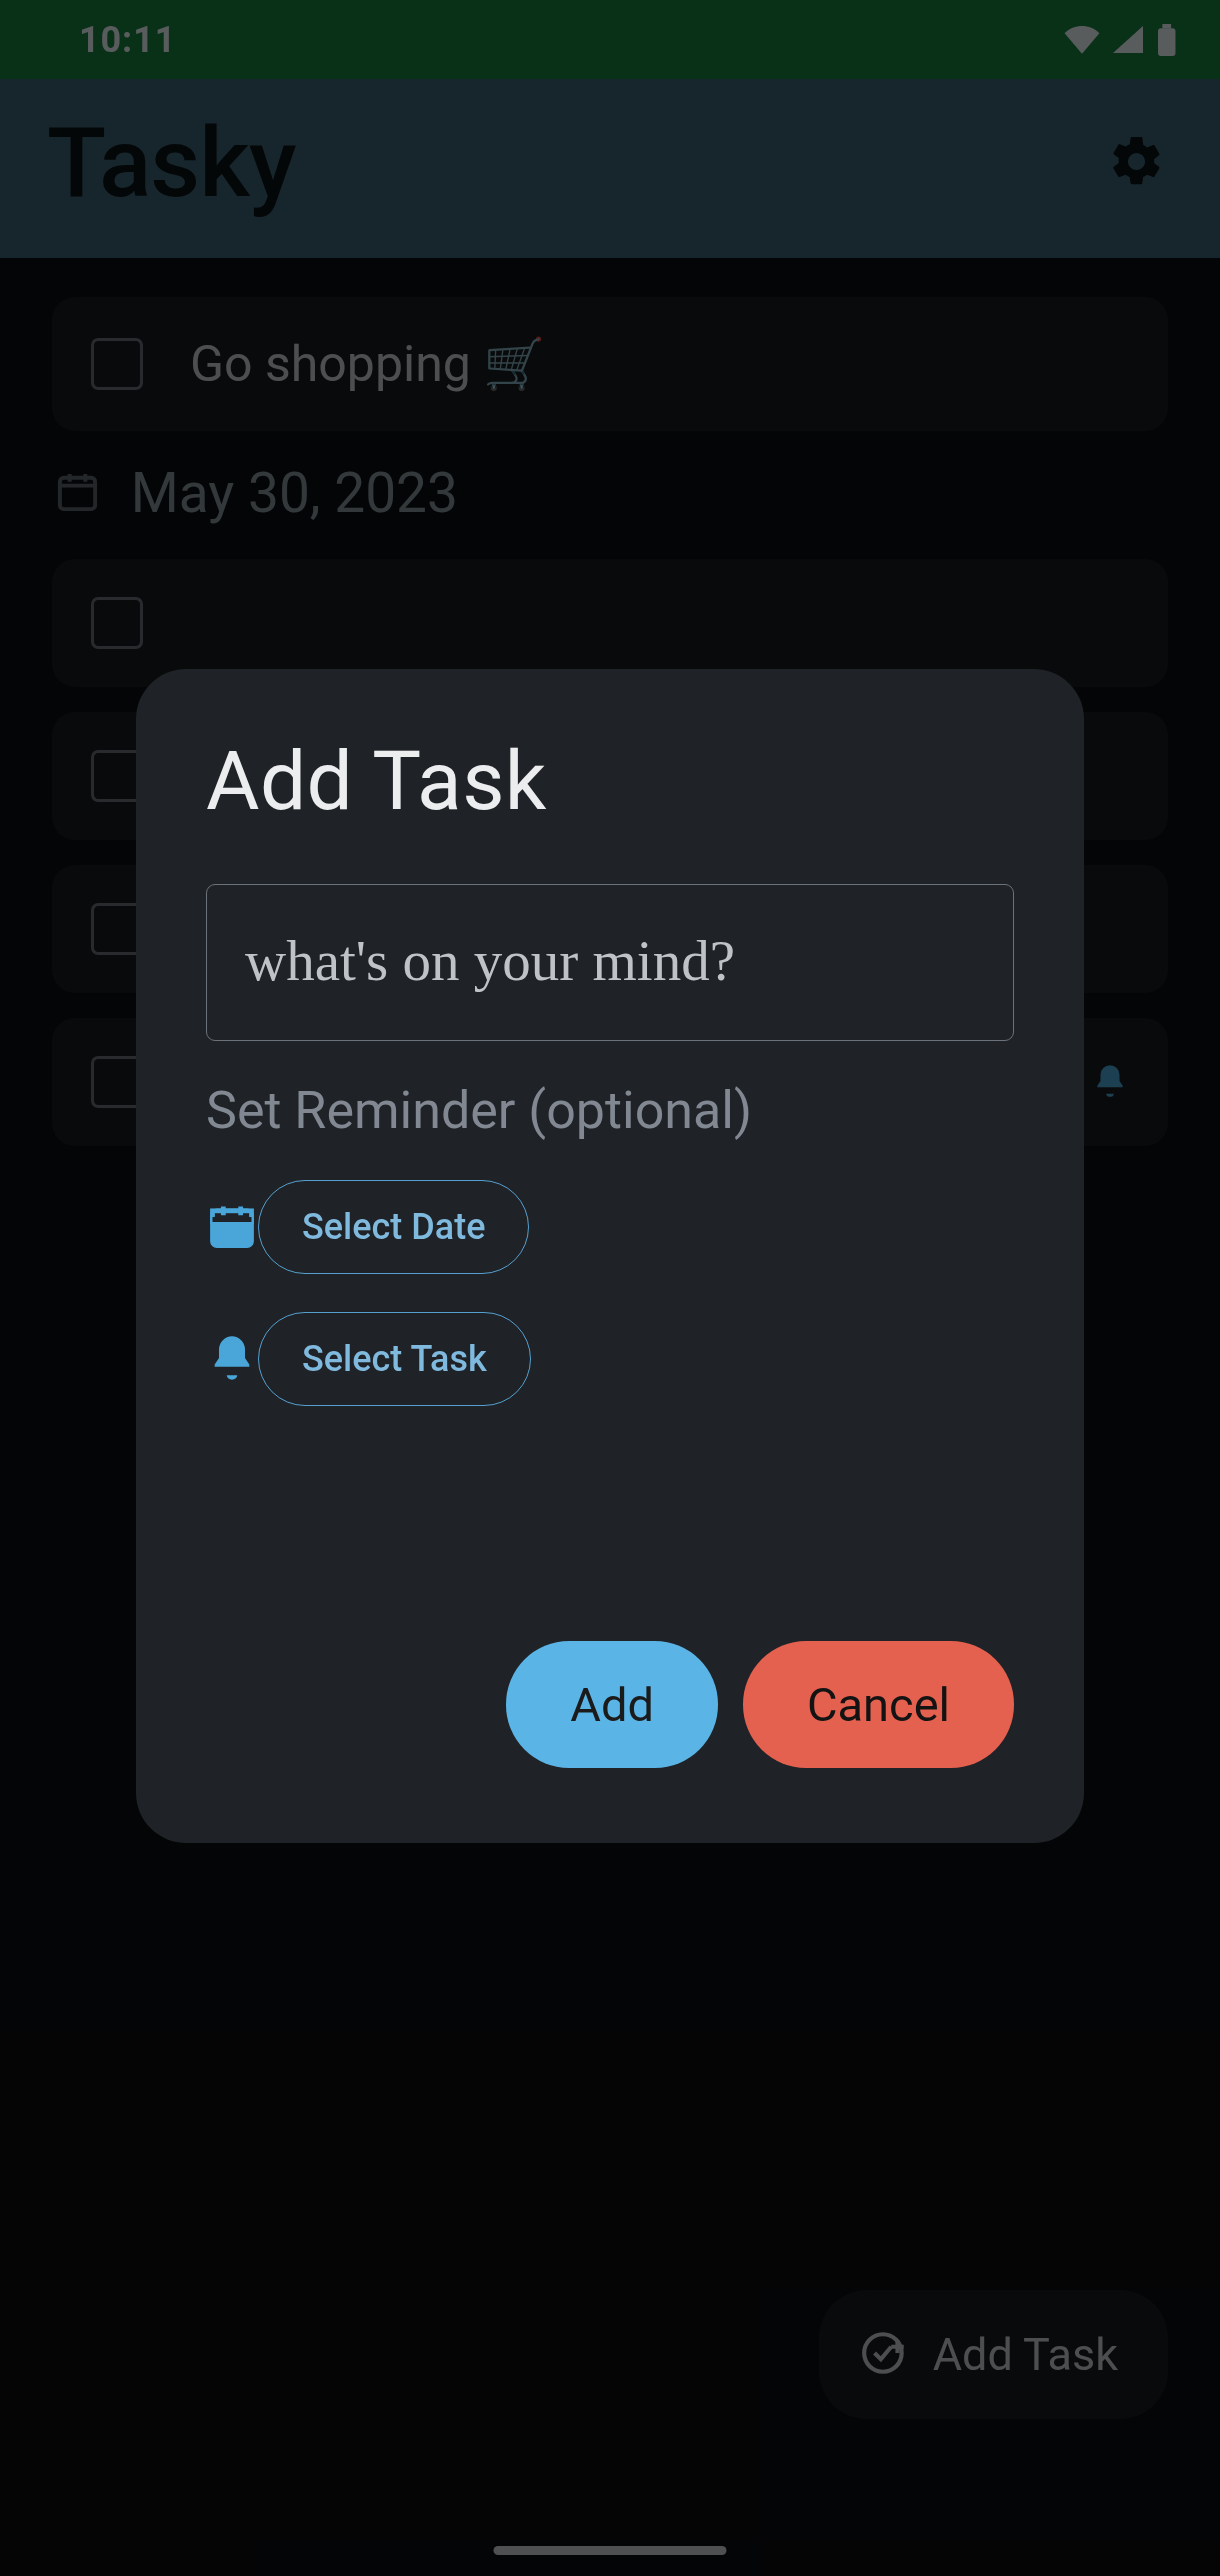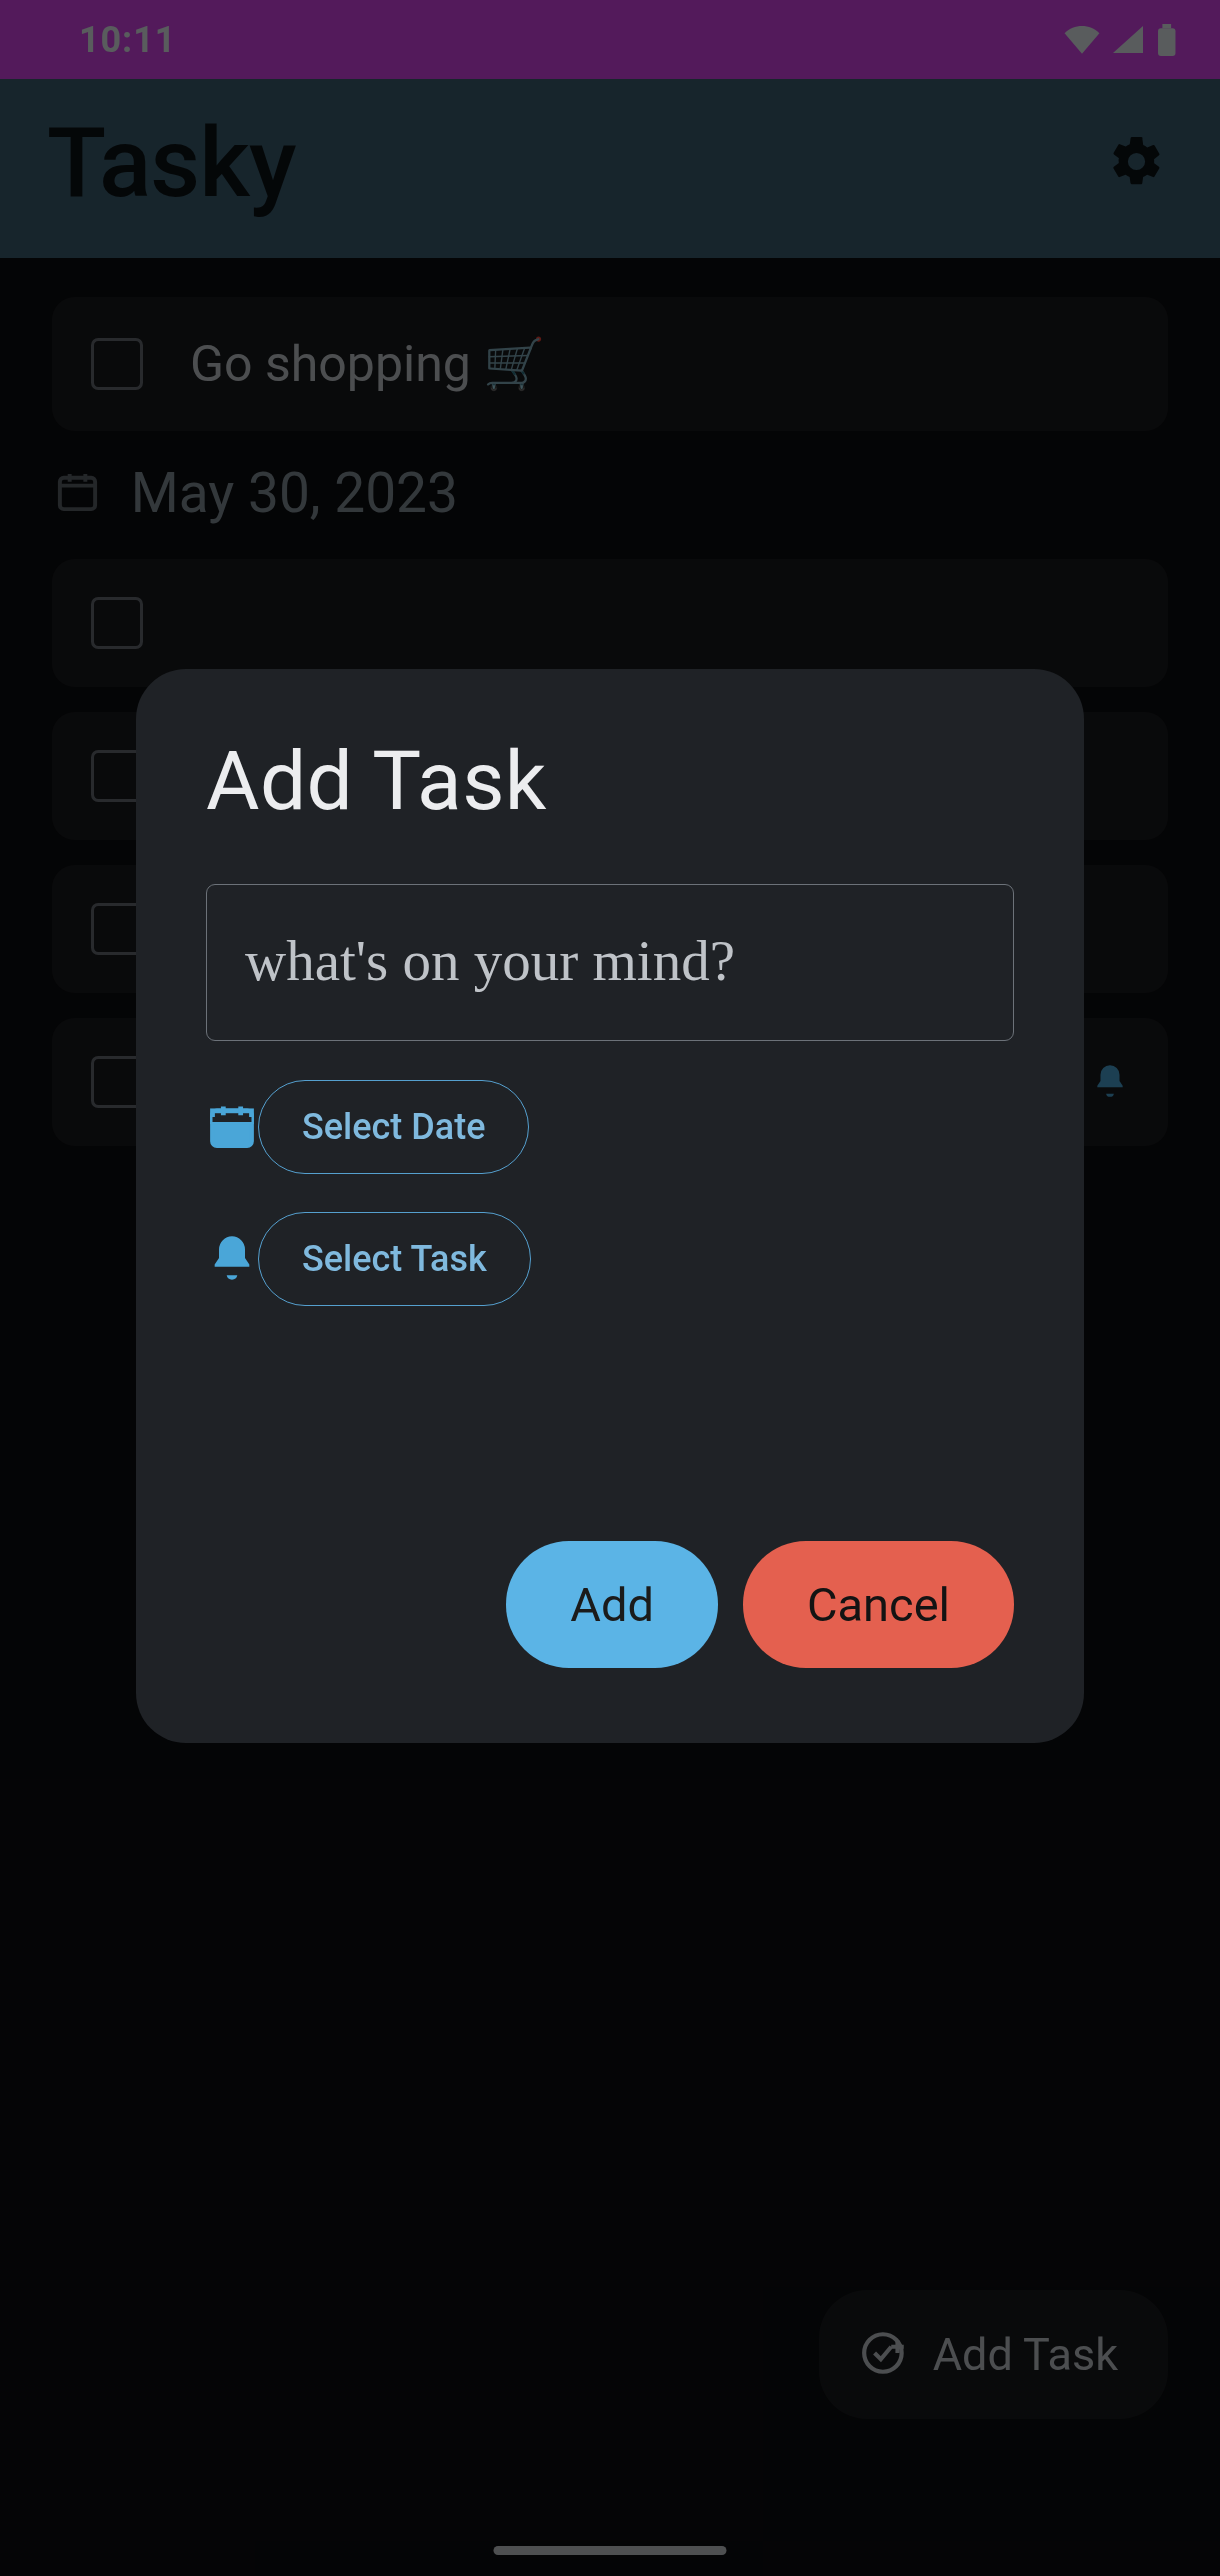--- a/index.html
+++ b/index.html
@@ -11,21 +11,21 @@
     position: relative;
     overflow: hidden;
   }
 
   
   .statusbar {
     position: absolute; top: 0; left: 0; right: 0;
     height: 79px;
     display: flex; align-items: center; justify-content: space-between;
     padding: 0 43px 0 79px;
-    background: #d946ef;
+    background: #15803d;
     color: #e9f1f5;
     font-weight: 700;
     font-size: 36px;
     letter-spacing: 0.9px;
     z-index: 2;
   }
   .status-icons { display: flex; align-items: center; gap: 12.5px; }
   .status-icons svg { display: block; }
 
   
@@ -267,20 +267,21 @@
 
 <div class="nav-handle"></div>
 
 <div class="scrim"></div>
 
 <div class="dialog">
   <h2>Add Task</h2>
 
   <input class="task-input" placeholder="what's on your mind?" style="">
 
+  <div class="section-label">Set Reminder (optional)</div>
 
   <div class="picker-row">
     <span class="row-icon">
       <svg viewBox="0 0 24 24" fill="none" class="accent-cal" stroke-width="2.2">
         <rect x="3" y="5" width="18" height="16" rx="2" fill="#4aa6d8" stroke="#4aa6d8"></rect>
         <rect x="3" y="5" width="18" height="5" fill="#1f2226"></rect>
         <path d="M3 9h18" stroke="#1f2226"></path>
         <path d="M8 3v4M16 3v4" stroke="#4aa6d8"></path>
       </svg>
     </span>

